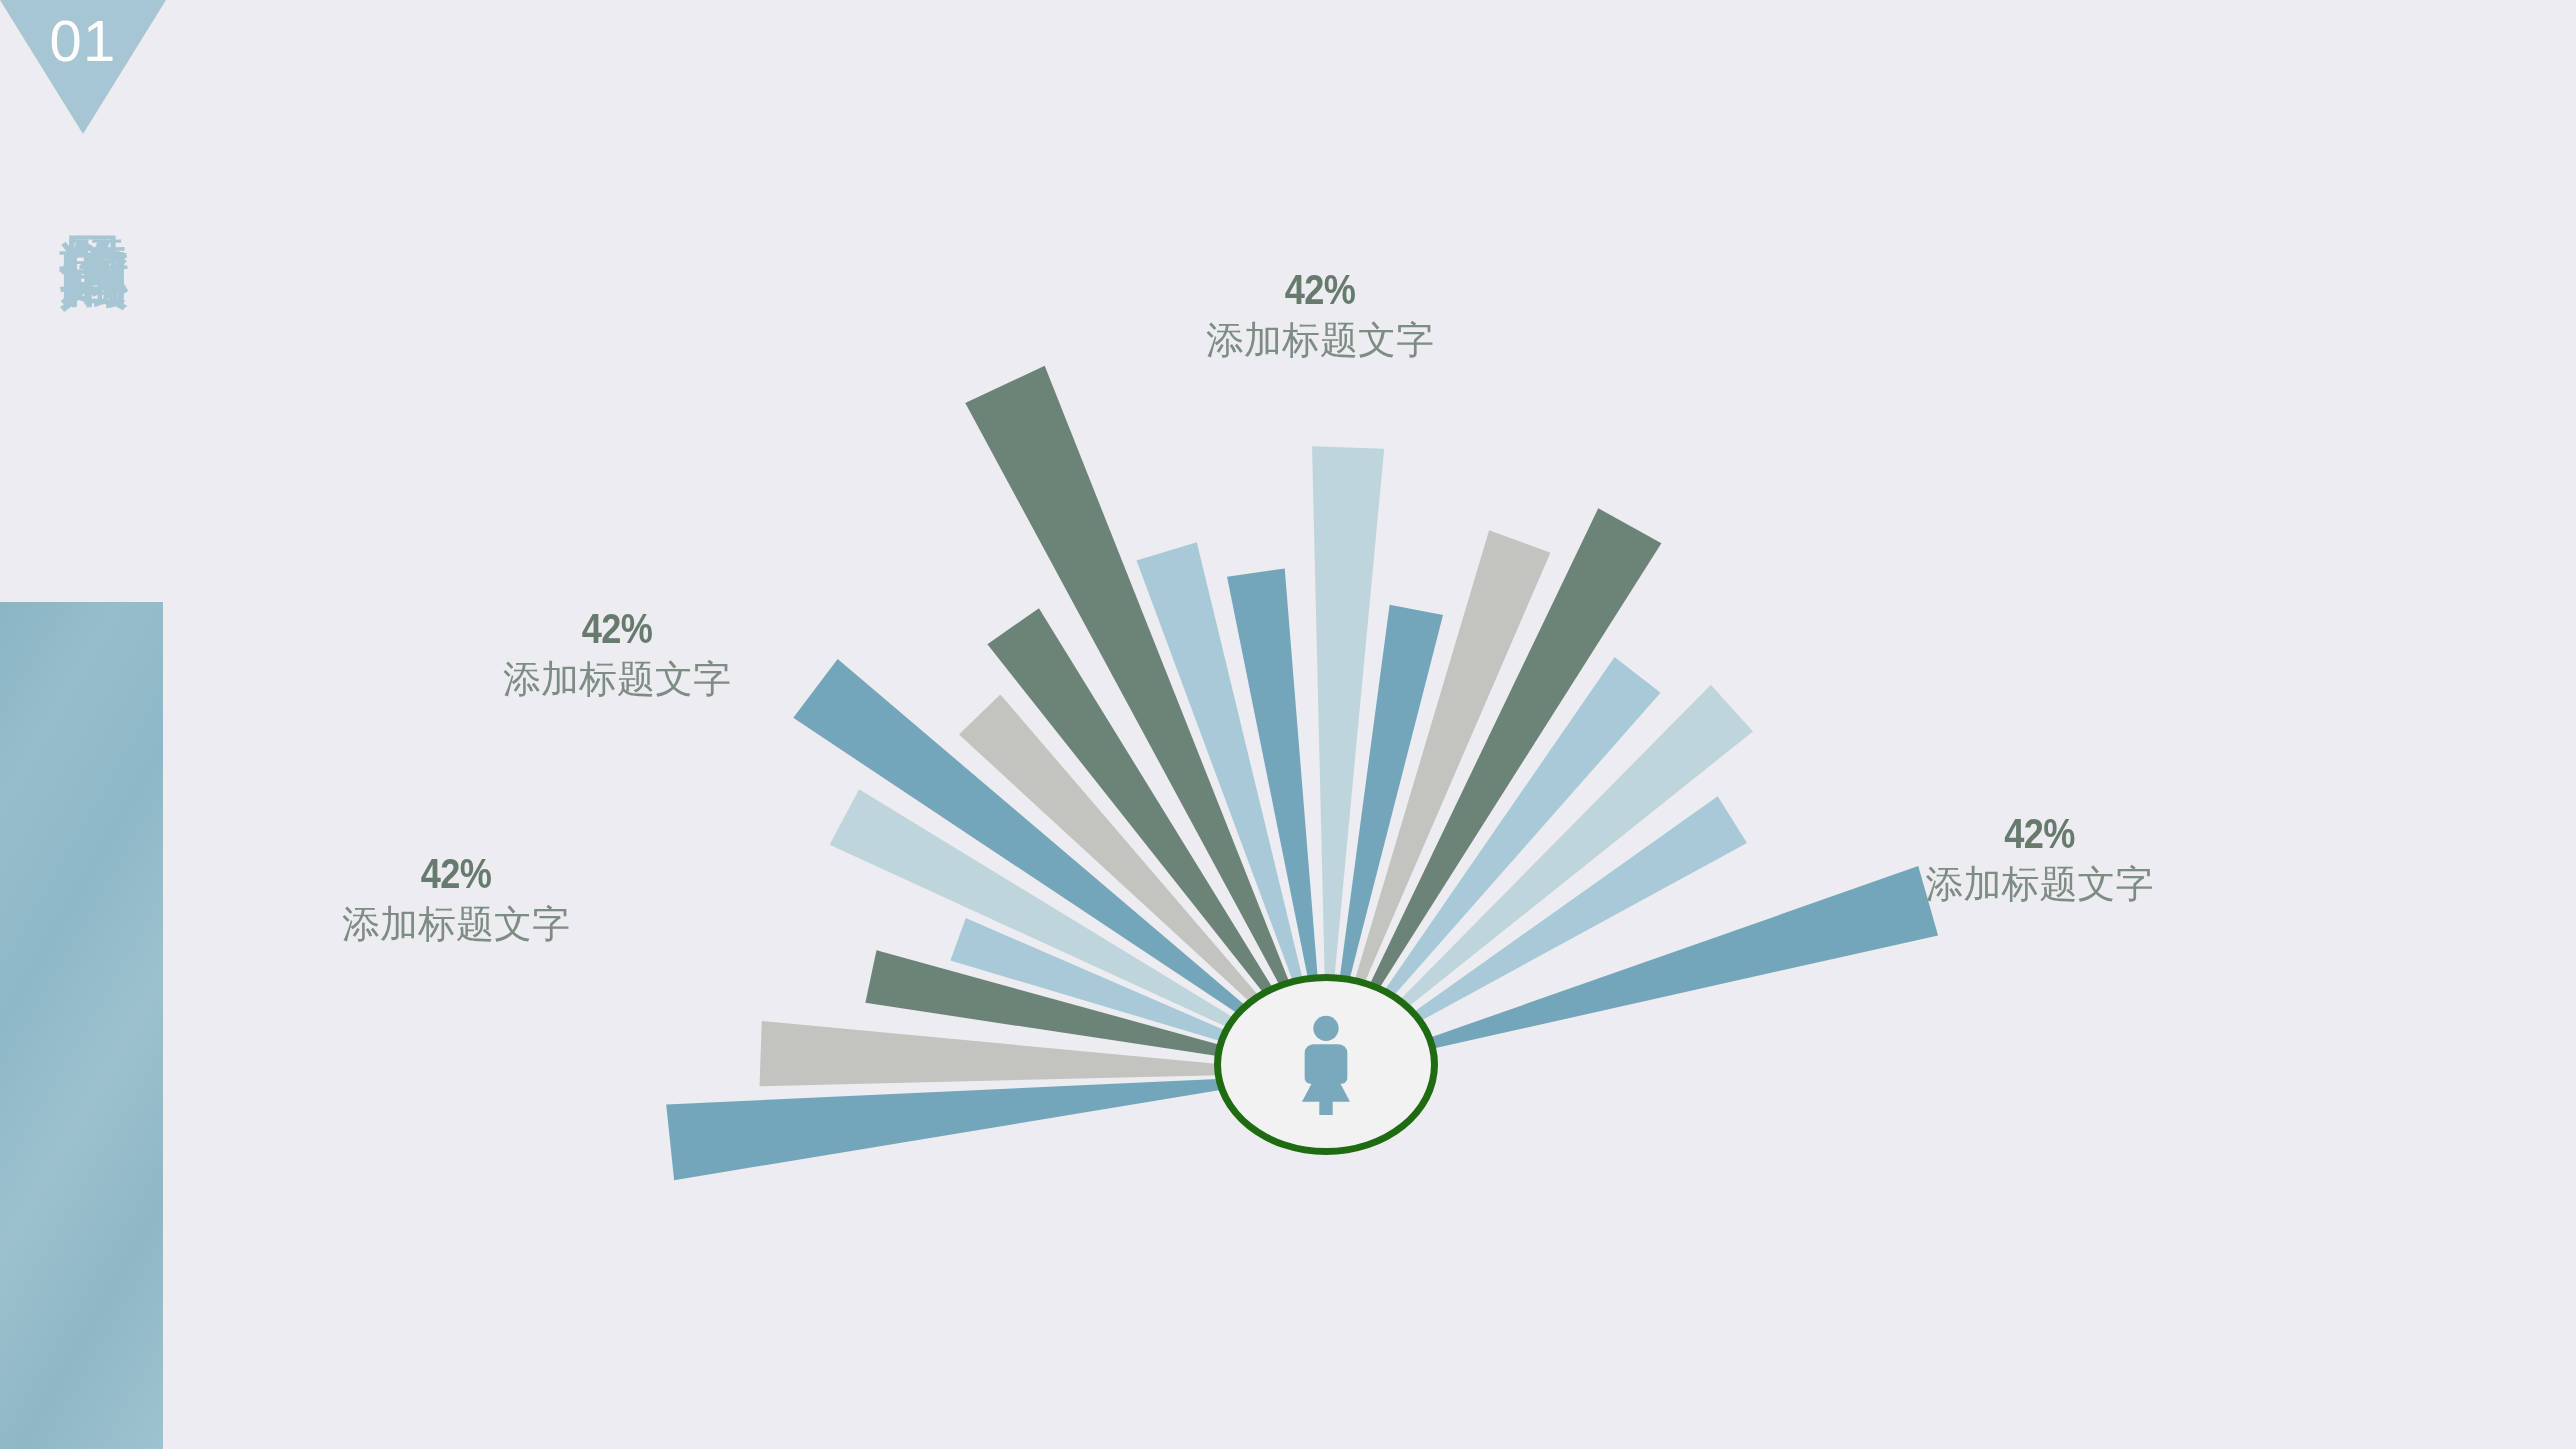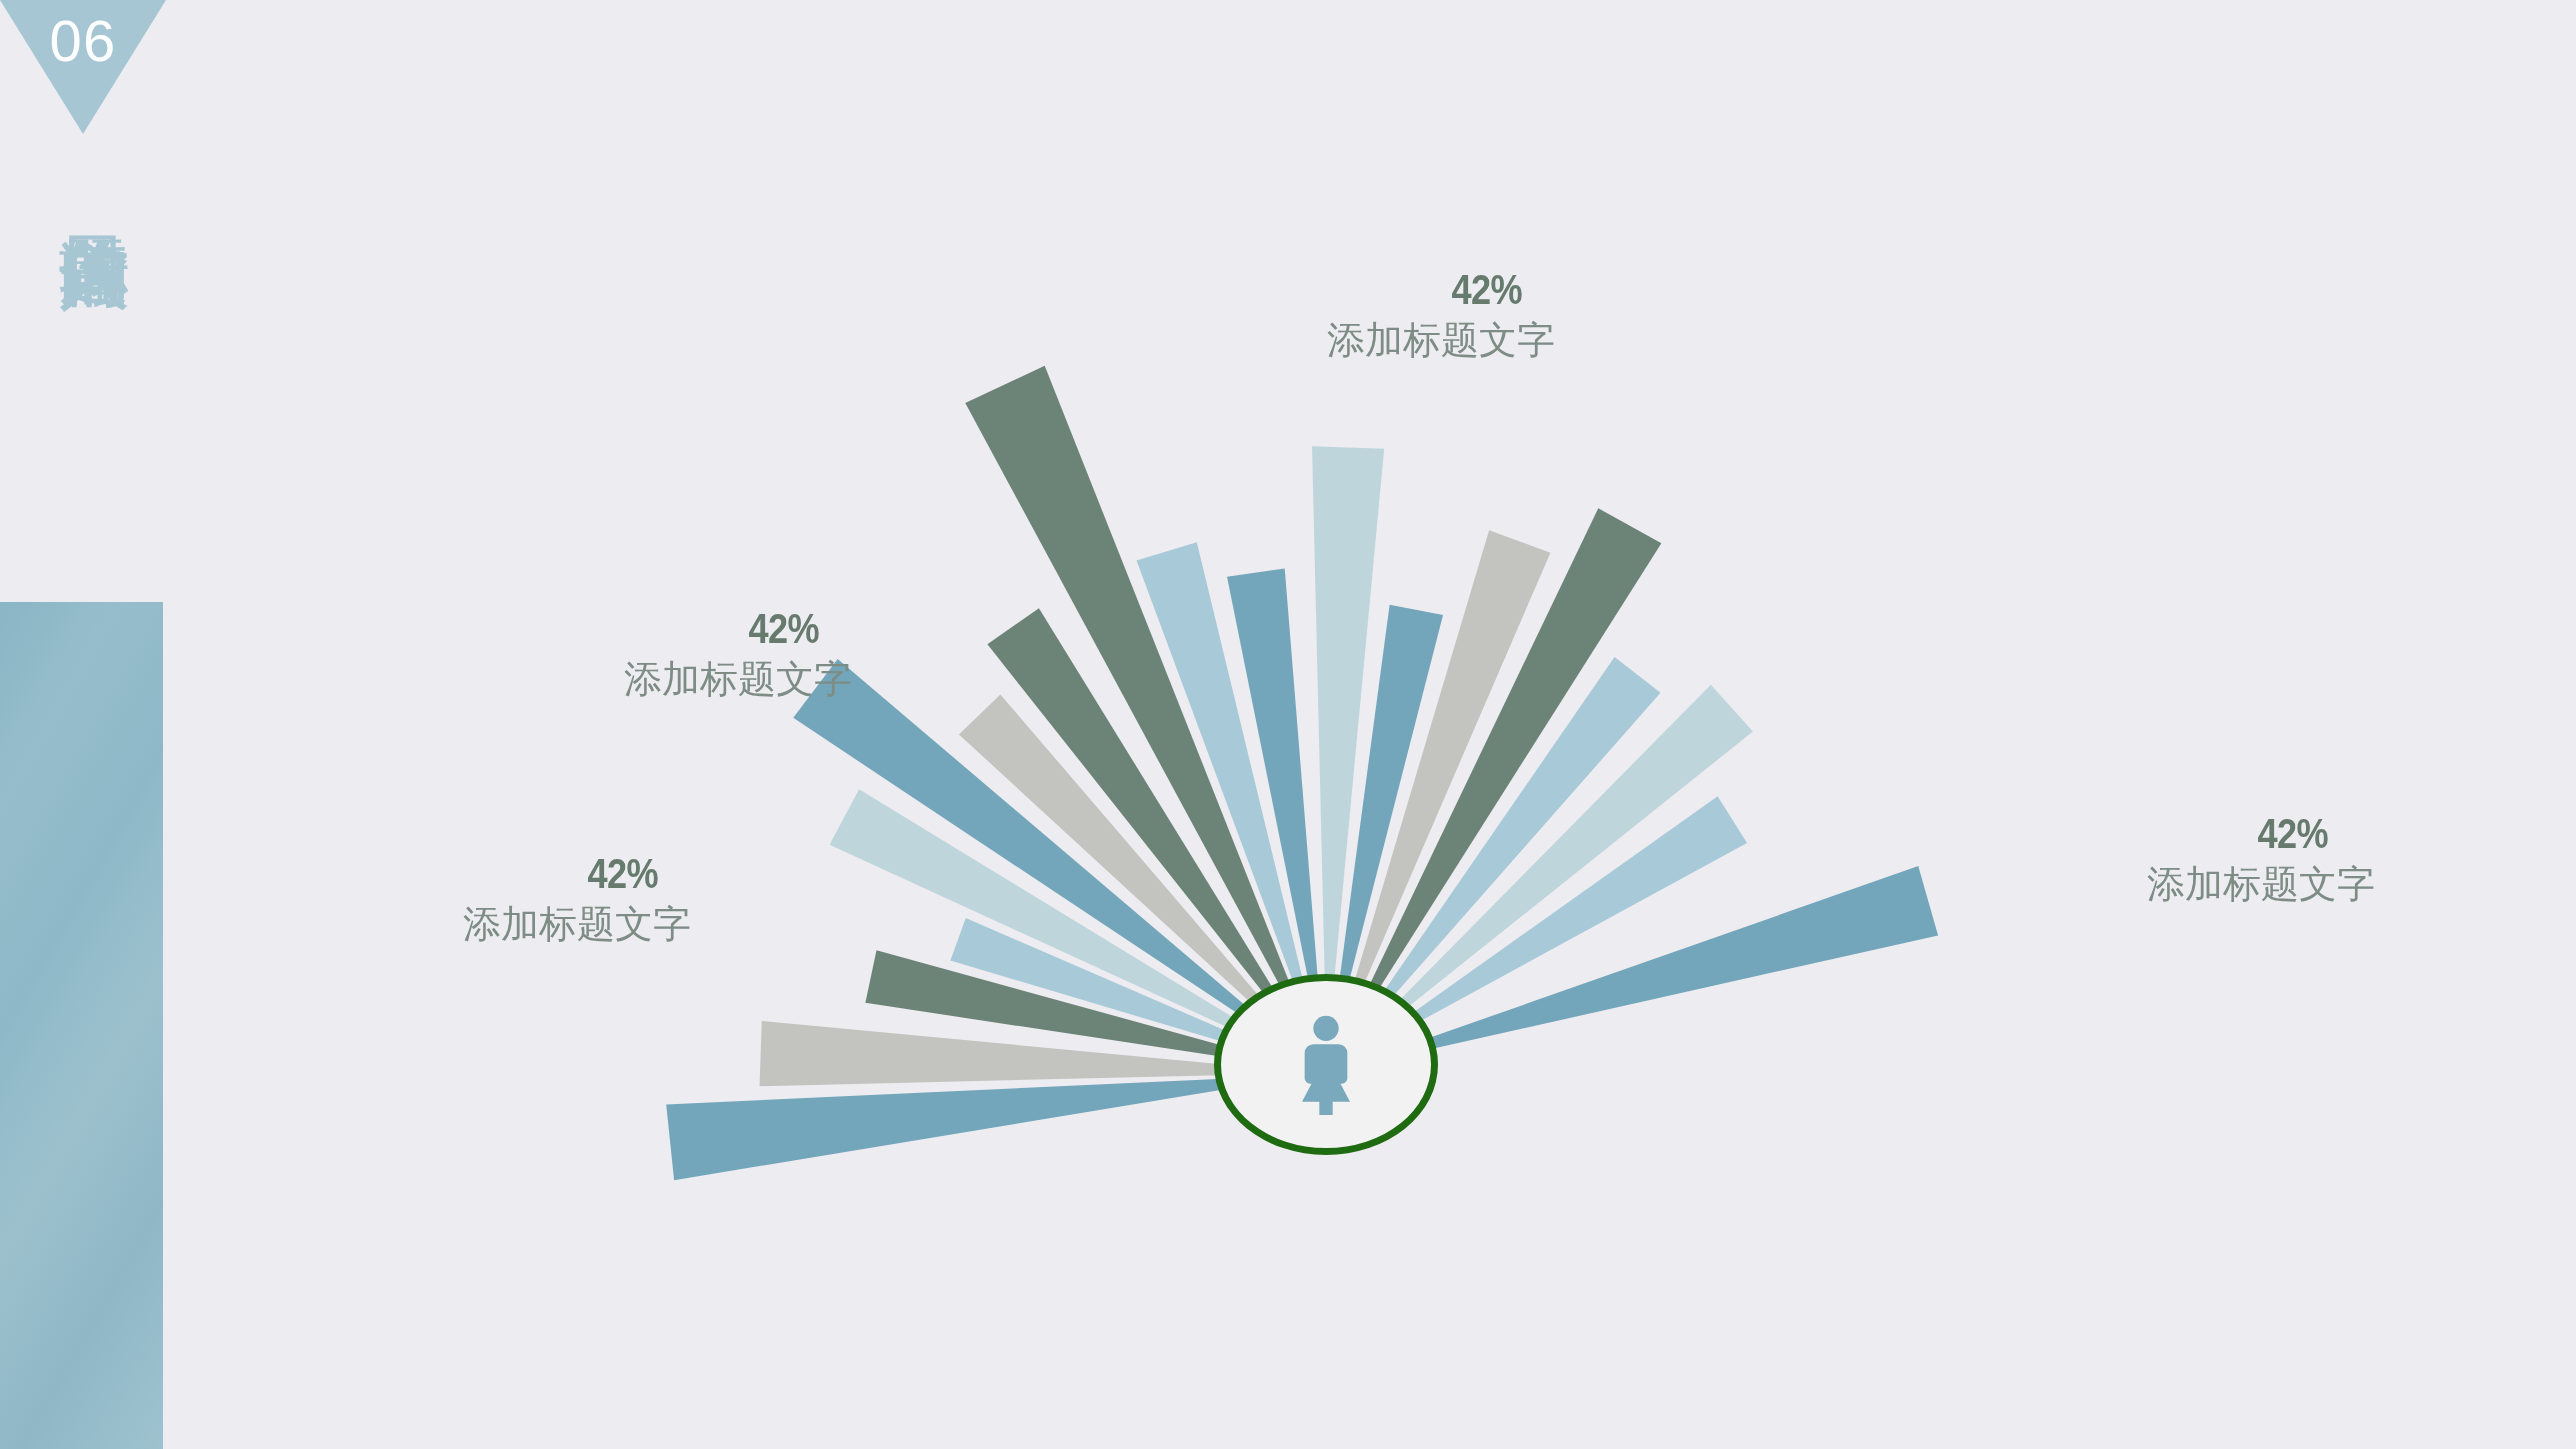--- a/index.html
+++ b/index.html
@@ -106,21 +106,21 @@
   .person-icon {
     position: absolute;
     left: 50%;
     top: 50%;
     transform: translate(-50%, -50%);
   }
 
   
   .callout {
     position: absolute;
-    text-align: right;
+    text-align: center;
     white-space: nowrap;
   }
   .callout .pct {
     color: #667a6d;
     font-size: 42px;
     font-weight: 700;
     letter-spacing: -0.7px;
     line-height: 1.05;
     font-family: "Liberation Sans", sans-serif;
     transform: scaleX(0.86);
@@ -137,21 +137,21 @@
   .callout-left   { left: 382px;  top: 607px;  width: 470px; }
   .callout-bottomleft { left: 221px; top: 852px; width: 470px; }
   .callout-right  { left: 1704px; top: 812px; width: 671px; }
 </style>
 </head>
 <body>
 
 <div id="slide">
 
   <div class="number-triangle">
-    <div class="num">06</div>
+    <div class="num">01</div>
   </div>
 
   <div class="vertical-title">请输入你的题目</div>
 
   <div class="side-bar"></div>
 
   <div class="fan-wrap">
     <svg class="fan-svg" width="2576" height="1449" viewBox="0 0 3840 2160" xmlns="http://www.w3.org/2000/svg">
       <g id="blades">
           <polygon points="1922.6,1607.8 1004.9,1759.2 993.1,1646.4 1922.1,1603.6" fill="#74a6bb"></polygon>

